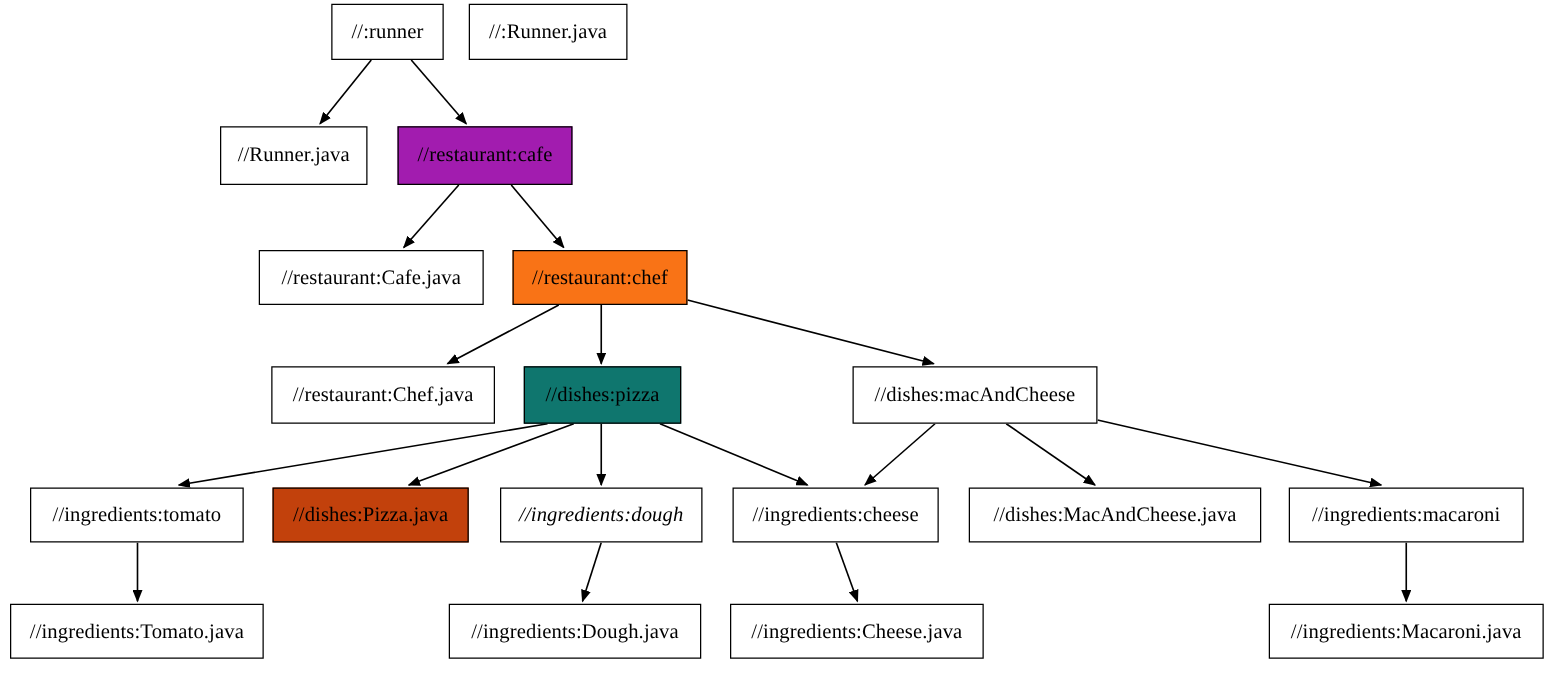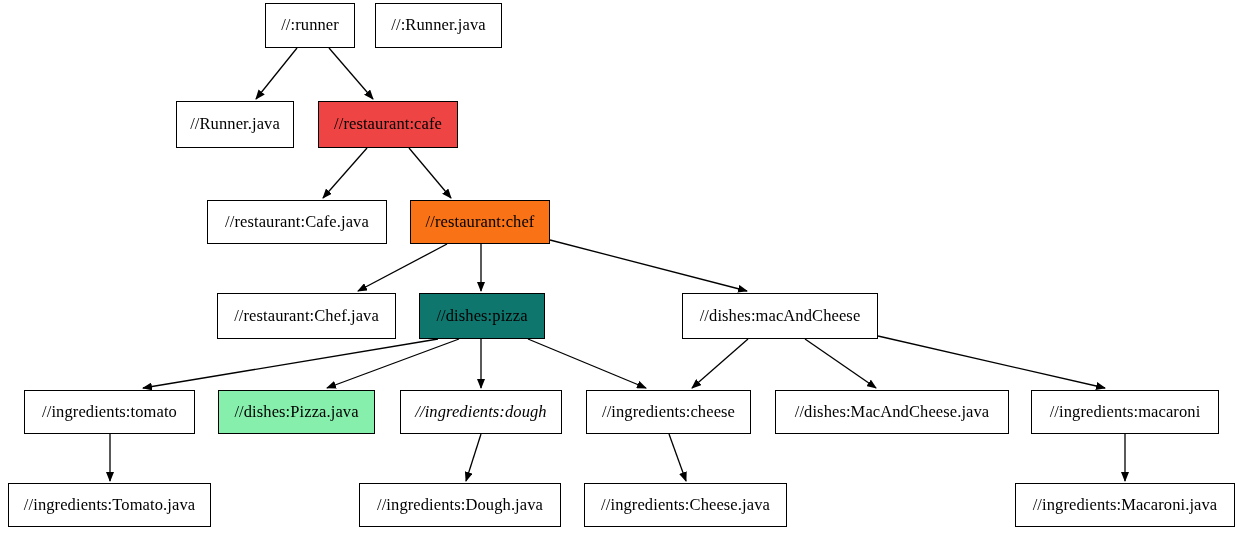--- a/index.html
+++ b/index.html
@@ -79,42 +79,42 @@
   <div id="node-group">
       <div class="graph-node" style="left: 265px; top: 3px; width: 90px; height: 45px; border-color: rgb(0, 0, 0); background: rgb(255, 255, 255);">
         <span class="node-label">//:runner</span>
       </div>
       <div class="graph-node" style="left: 375px; top: 3px; width: 127px; height: 45px; border-color: rgb(0, 0, 0); background: rgb(255, 255, 255);">
         <span class="node-label">//:Runner.java</span>
       </div>
       <div class="graph-node" style="left: 176px; top: 101px; width: 118px; height: 47px; border-color: rgb(0, 0, 0); background: rgb(255, 255, 255);">
         <span class="node-label">//Runner.java</span>
       </div>
-      <div class="graph-node" style="left: 318px; top: 101px; width: 140px; height: 47px; border-color: rgb(0, 0, 0); background: #ef4444;">
+      <div class="graph-node" style="left: 318px; top: 101px; width: 140px; height: 47px; border-color: rgb(0, 0, 0); background: #a21caf;">
         <span class="node-label">//restaurant:cafe</span>
       </div>
       <div class="graph-node" style="left: 207px; top: 200px; width: 180px; height: 44px; border-color: rgb(0, 0, 0); background: rgb(255, 255, 255);">
         <span class="node-label">//restaurant:Cafe.java</span>
       </div>
       <div class="graph-node" style="left: 410px; top: 200px; width: 140px; height: 44px; border-color: rgb(0, 0, 0); background: #f97316;">
         <span class="node-label">//restaurant:chef</span>
       </div>
       <div class="graph-node" style="left: 217px; top: 293px; width: 179px; height: 46px; border-color: rgb(0, 0, 0); background: rgb(255, 255, 255);">
         <span class="node-label">//restaurant:Chef.java</span>
       </div>
       <div class="graph-node" style="left: 419px; top: 293px; width: 126px; height: 46px; border-color: rgb(0, 0, 0); background: #0f766e;">
         <span class="node-label">//dishes:pizza</span>
       </div>
       <div class="graph-node" style="left: 682px; top: 293px; width: 196px; height: 46px; border-color: rgb(0, 0, 0); background: rgb(255, 255, 255);">
         <span class="node-label">//dishes:macAndCheese</span>
       </div>
       <div class="graph-node" style="left: 24px; top: 390px; width: 171px; height: 44px; border-color: rgb(0, 0, 0); background: rgb(255, 255, 255);">
         <span class="node-label">//ingredients:tomato</span>
       </div>
-      <div class="graph-node" style="left: 218px; top: 390px; width: 157px; height: 44px; border-color: rgb(0, 0, 0); background: #86efac;">
+      <div class="graph-node" style="left: 218px; top: 390px; width: 157px; height: 44px; border-color: rgb(0, 0, 0); background: #c2410c;">
         <span class="node-label">//dishes:Pizza.java</span>
       </div>
       <div class="graph-node" style="left: 400px; top: 390px; width: 162px; height: 44px; border-color: rgb(0, 0, 0); background: rgb(255, 255, 255); font-style: italic;">
         <span class="node-label">//ingredients:dough</span>
       </div>
       <div class="graph-node" style="left: 586px; top: 390px; width: 165px; height: 44px; border-color: rgb(0, 0, 0); background: rgb(255, 255, 255);">
         <span class="node-label">//ingredients:cheese</span>
       </div>
       <div class="graph-node" style="left: 775px; top: 390px; width: 234px; height: 44px; border-color: rgb(0, 0, 0); background: rgb(255, 255, 255);">
         <span class="node-label">//dishes:MacAndCheese.java</span>

